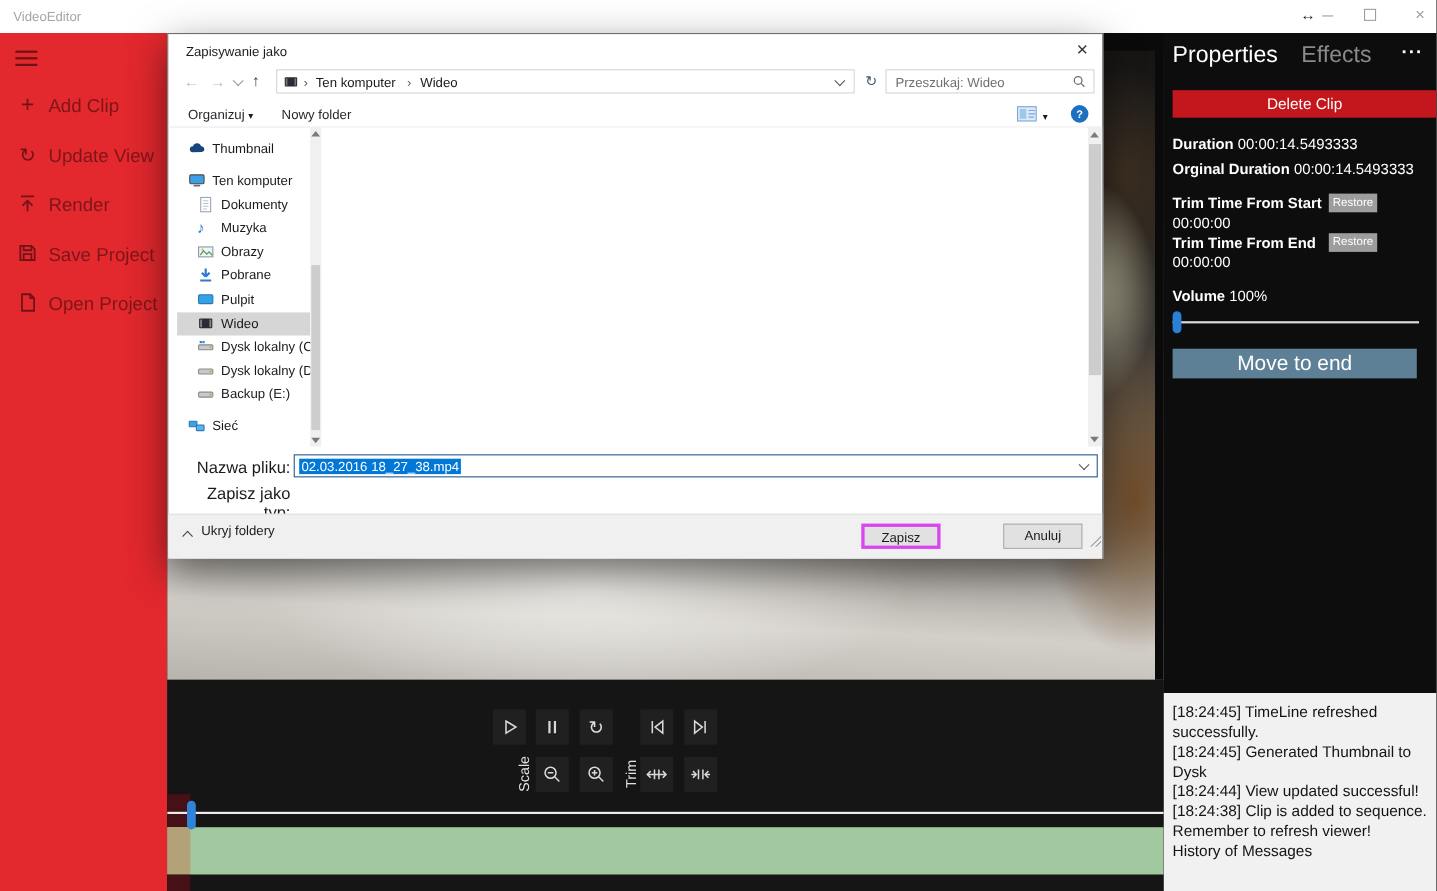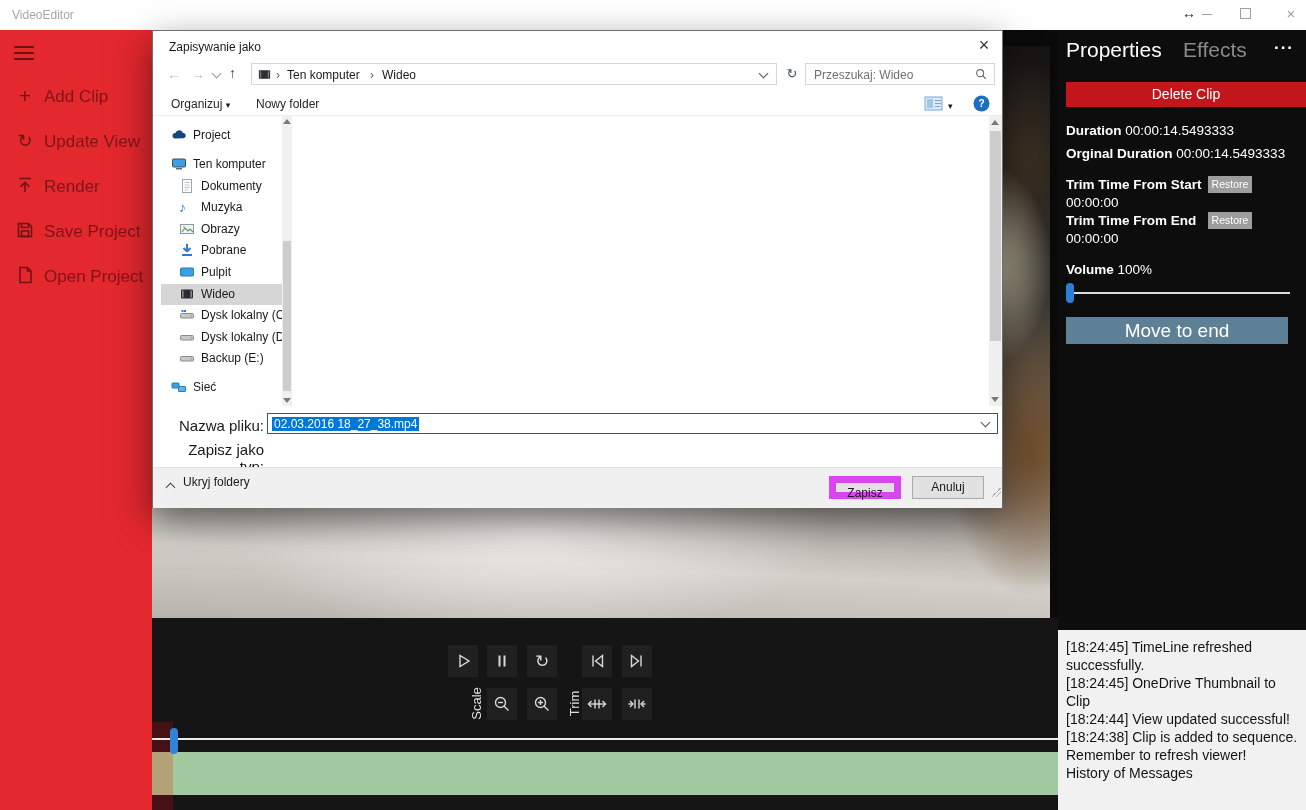--- a/index.html
+++ b/index.html
@@ -254,21 +254,21 @@
       <span class="plabel">Volume</span>
       <span class="pvalue">100%</span>
     </div>
     <div class="abs slider-track"></div>
     <div class="abs slider-thumb"></div>
 
     <div class="abs move-btn">Move to end</div>
 
     <div class="abs logpanel">
       <div>[18:24:45] TimeLine refreshed successfully.</div>
-      <div>[18:24:45] OneDrive Thumbnail to Clip</div>
+      <div>[18:24:45] Generated Thumbnail to Dysk</div>
       <div>[18:24:44] View updated successful!</div>
       <div>[18:24:38] Clip is added to sequence. Remember to refresh viewer!</div>
       <div>History of Messages</div>
     </div>
   </div>
 
   <div class="abs dialog">
     <span class="abs dlg-title">Zapisywanie jako</span>
     <span class="abs dlg-close">×</span>
 
@@ -321,21 +321,21 @@
           <text x="8.5" y="12" text-anchor="middle" font-size="10" font-weight="bold" fill="#fff" font-family="Liberation Sans,sans-serif">?</text>
         </svg>
     </span>
     <div class="abs tb-sep"></div>
 
     <div>
       <div class="tree-row" style="top:94px">
         <span class="ticon" style="left:10px"><svg width="16" height="16" viewBox="0 0 16 16">
               <path d="M4.2 11.5a2.8 2.8 0 0 1 .3-5.6A3.8 3.8 0 0 1 11.8 6a2.6 2.6 0 0 1 .6 5.2z" fill="#17467c"></path>
             </svg></span>
-        <span class="tlbl" style="left:32px">Project</span>
+        <span class="tlbl" style="left:32px">Thumbnail</span>
       </div>
       <div class="tree-row" style="top:123px">
         <span class="ticon" style="left:10px"><svg width="16" height="16" viewBox="0 0 16 16">
               <rect x="1.5" y="3" width="13" height="8" rx="1" fill="#3aa0e8" stroke="#4a4a4a"></rect>
               <rect x="5" y="12" width="6" height="1.5" fill="#666"></rect>
             </svg></span>
         <span class="tlbl" style="left:32px">Ten komputer</span>
       </div>
       <div class="tree-row" style="top:145px">
         <span class="ticon" style="left:18px"><svg width="16" height="16" viewBox="0 0 16 16">
@@ -425,19 +425,19 @@
     <span class="field-label" style="left:16px;top:386px">Nazwa pliku:</span>
     <div class="combo" style="top:382px;border:1px solid #26598f">
       <span class="cval sel-text">02.03.2016 18_27_38.mp4</span>
       <span class="abs chev-dn" style="right:8px;top:5px"></span>
     </div>
     <span class="field-label" style="left:16px;top:410px">Zapisz jako typ:</span>
 
     <div class="abs dlg-footer">
       <span class="abs chev-up" style="left:14px;top:16px"></span>
       <span class="abs" style="left:30px;top:7px;font-size:12px;cursor:pointer">Ukryj foldery</span>
-      <div class="wbtn" style="left:676px;border:7px solid #d946ef">Zapisz</div>
+      <div class="wbtn" style="left:630px;border:3px solid #d946ef">Zapisz</div>
       <div class="wbtn" style="left:759px;border:1px solid #ababab">Anuluj</div>
     </div>
     <div class="abs grip"></div>
   </div>
 
 </div>
 
 </body></html>

